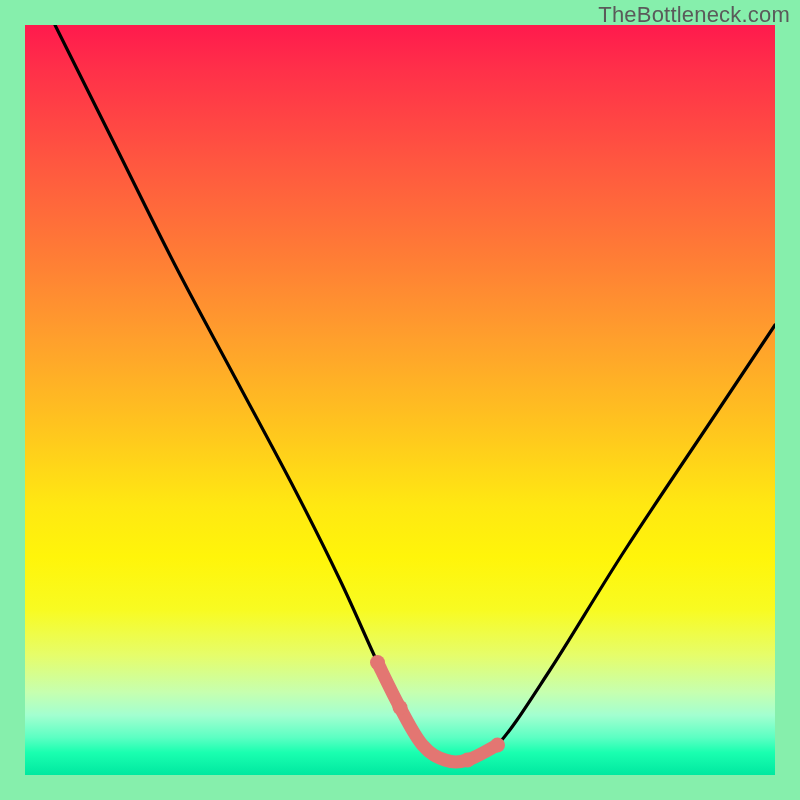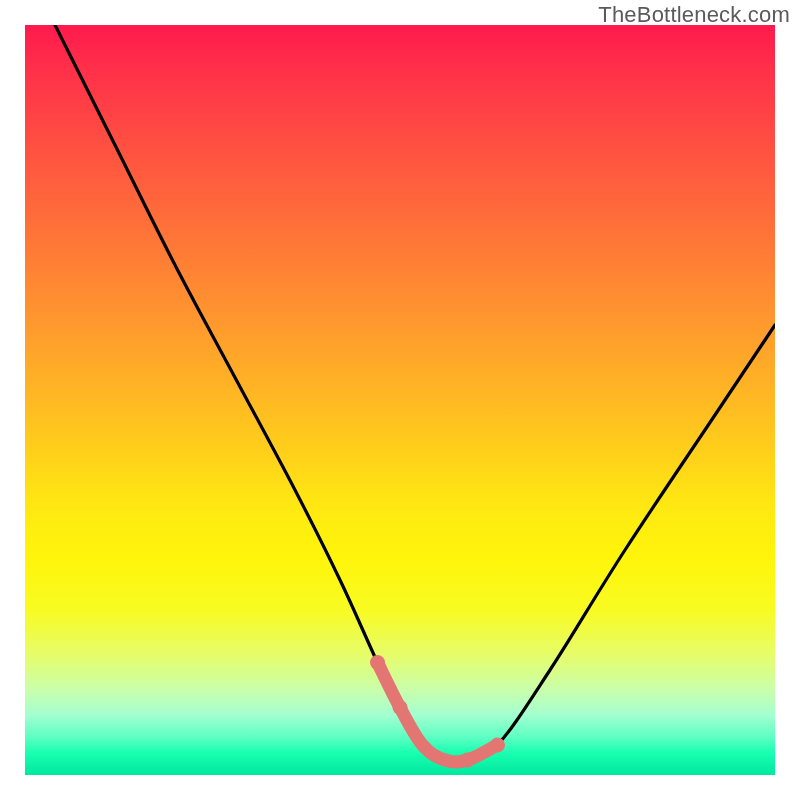--- a/index.html
+++ b/index.html
@@ -10,21 +10,21 @@
     background: #000;
     overflow: hidden;
     font-family: Arial, Helvetica, sans-serif;
   }
   .frame {
     position: absolute;
     top: 0;
     left: 0;
     width: 800px;
     height: 800px;
-    background: #ffffff;
+    background: #86efac;
   }
   .plot-area {
     position: absolute;
     top: 25px;
     left: 25px;
     width: 750px;
     height: 750px;
     background: linear-gradient(to bottom,
       #ff1a4d 0%,
       #ff3049 6%,

